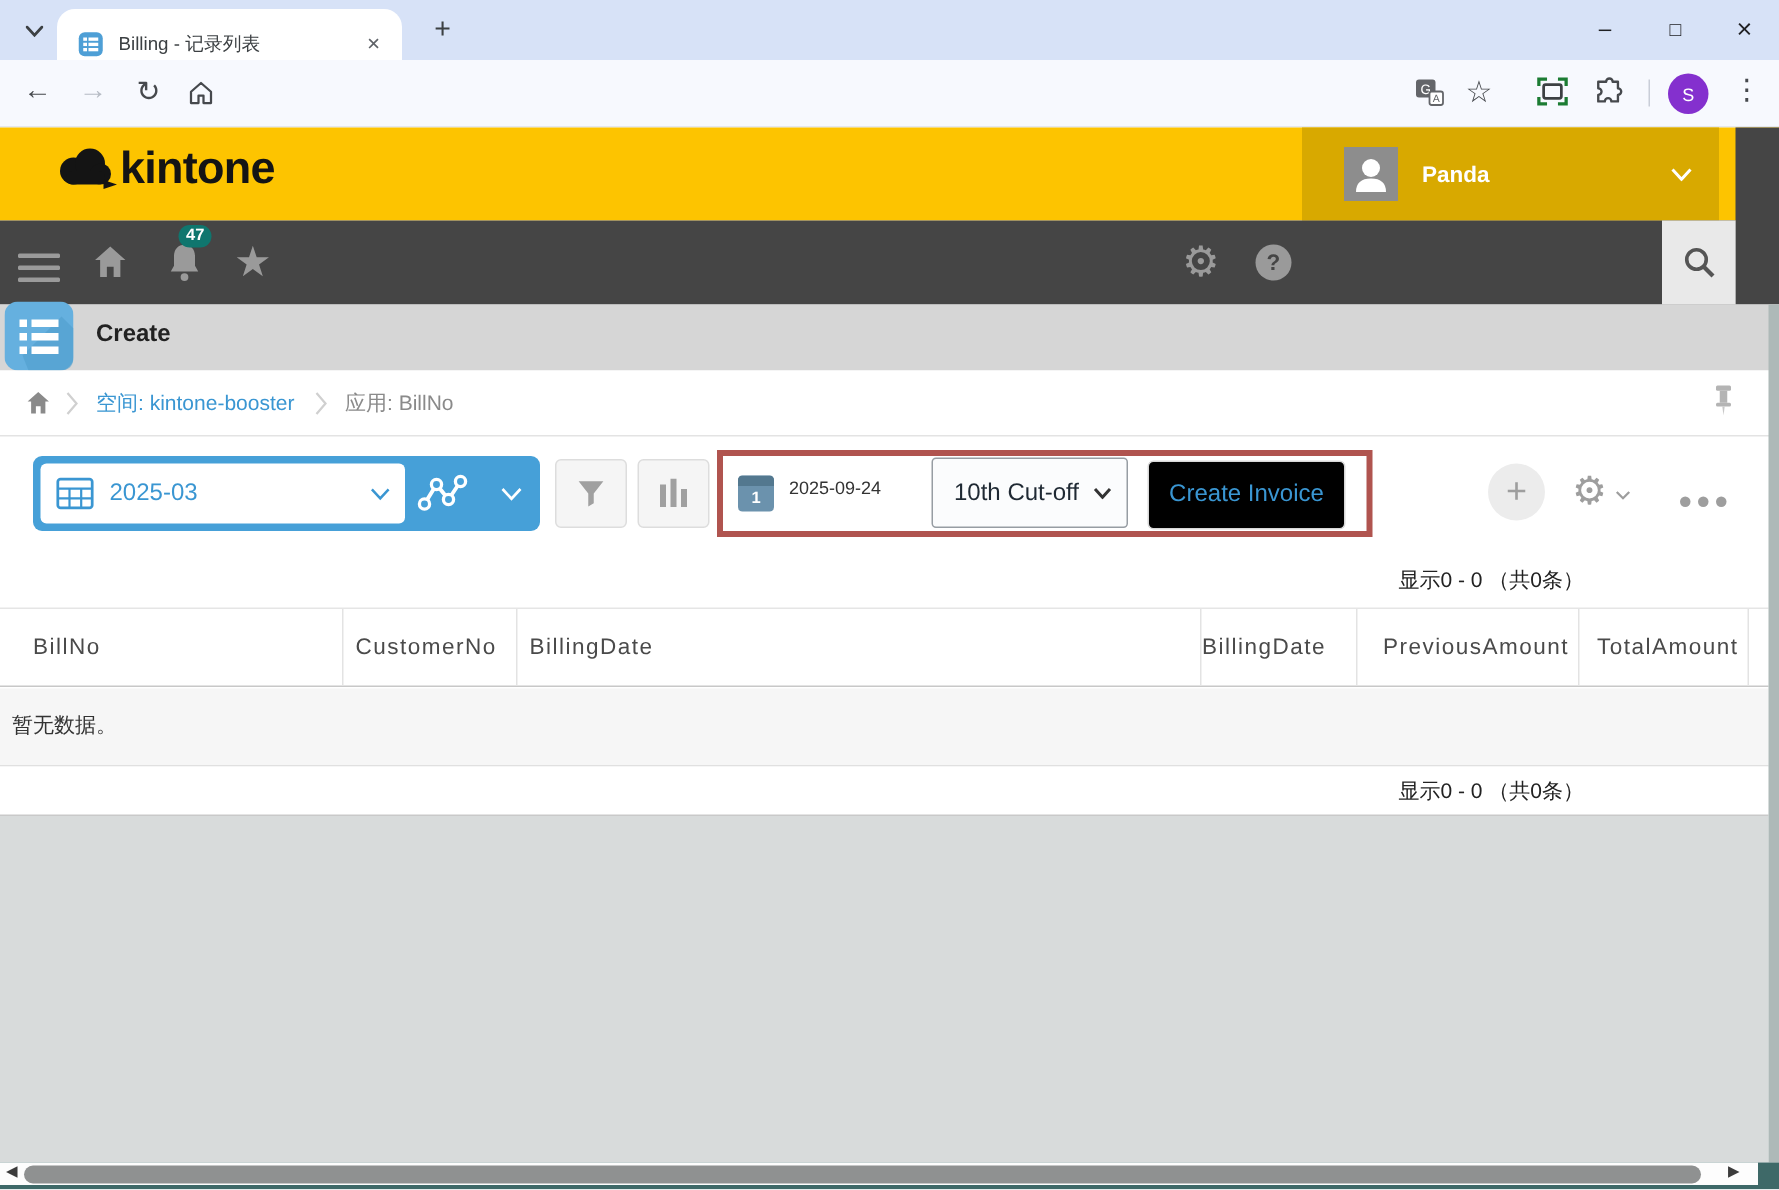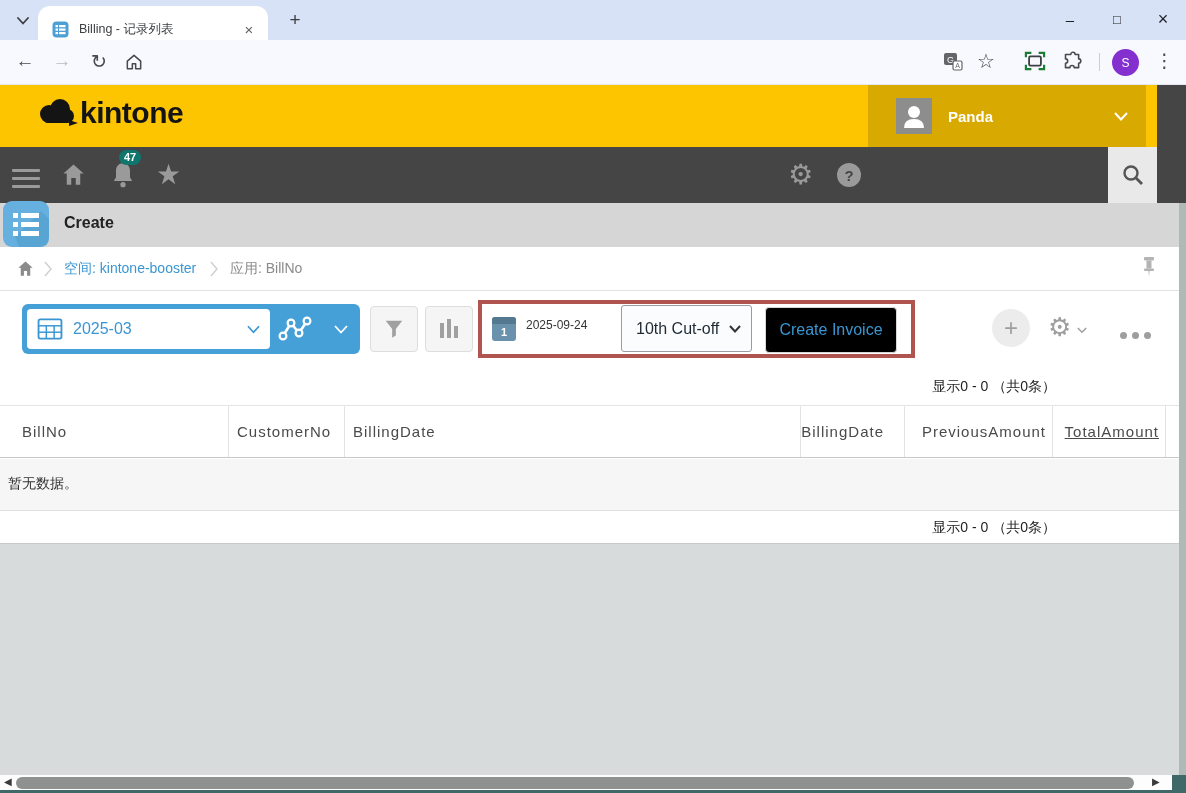--- a/index.html
+++ b/index.html
@@ -303,21 +303,21 @@
   <div class="abs dots3"><span></span><span></span><span></span></div>
 
   <div class="abs status" style="right:130px; top:378px;">显示0 - 0 （共0条）</div>
 
   <div class="abs thead">
     <div class="th" style="width:229px; padding-left:22px;">BillNo</div>
     <div class="th" style="width:116px; padding-left:8px;">CustomerNo</div>
     <div class="th" style="width:456px; padding-left:8px;">BillingDate</div>
     <div class="th" style="width:104px; justify-content:flex-end; padding-right:20px;">BillingDate</div>
     <div class="th" style="width:148px; justify-content:flex-end; padding-right:6px;text-align:right;">PreviousAmount</div>
-    <div class="th" style="width:113px; justify-content:flex-end; padding-right:6px;text-decoration:underline;">TotalAmount</div>
+    <div class="th" style="width:113px; justify-content:flex-end; padding-right:6px;">TotalAmount</div>
     <div class="th" style="flex:1; border-right:none;"></div>
   </div>
   <div class="abs emptyrow"></div>
   <div class="abs empty-msg">暂无数据。</div>
   <div class="abs botstatus"></div>
   <div class="abs status" style="right:130px; top:519px;">显示0 - 0 （共0条）</div>
 
   <div class="abs graybg"></div>
   <div class="abs rstrip"></div>
 

